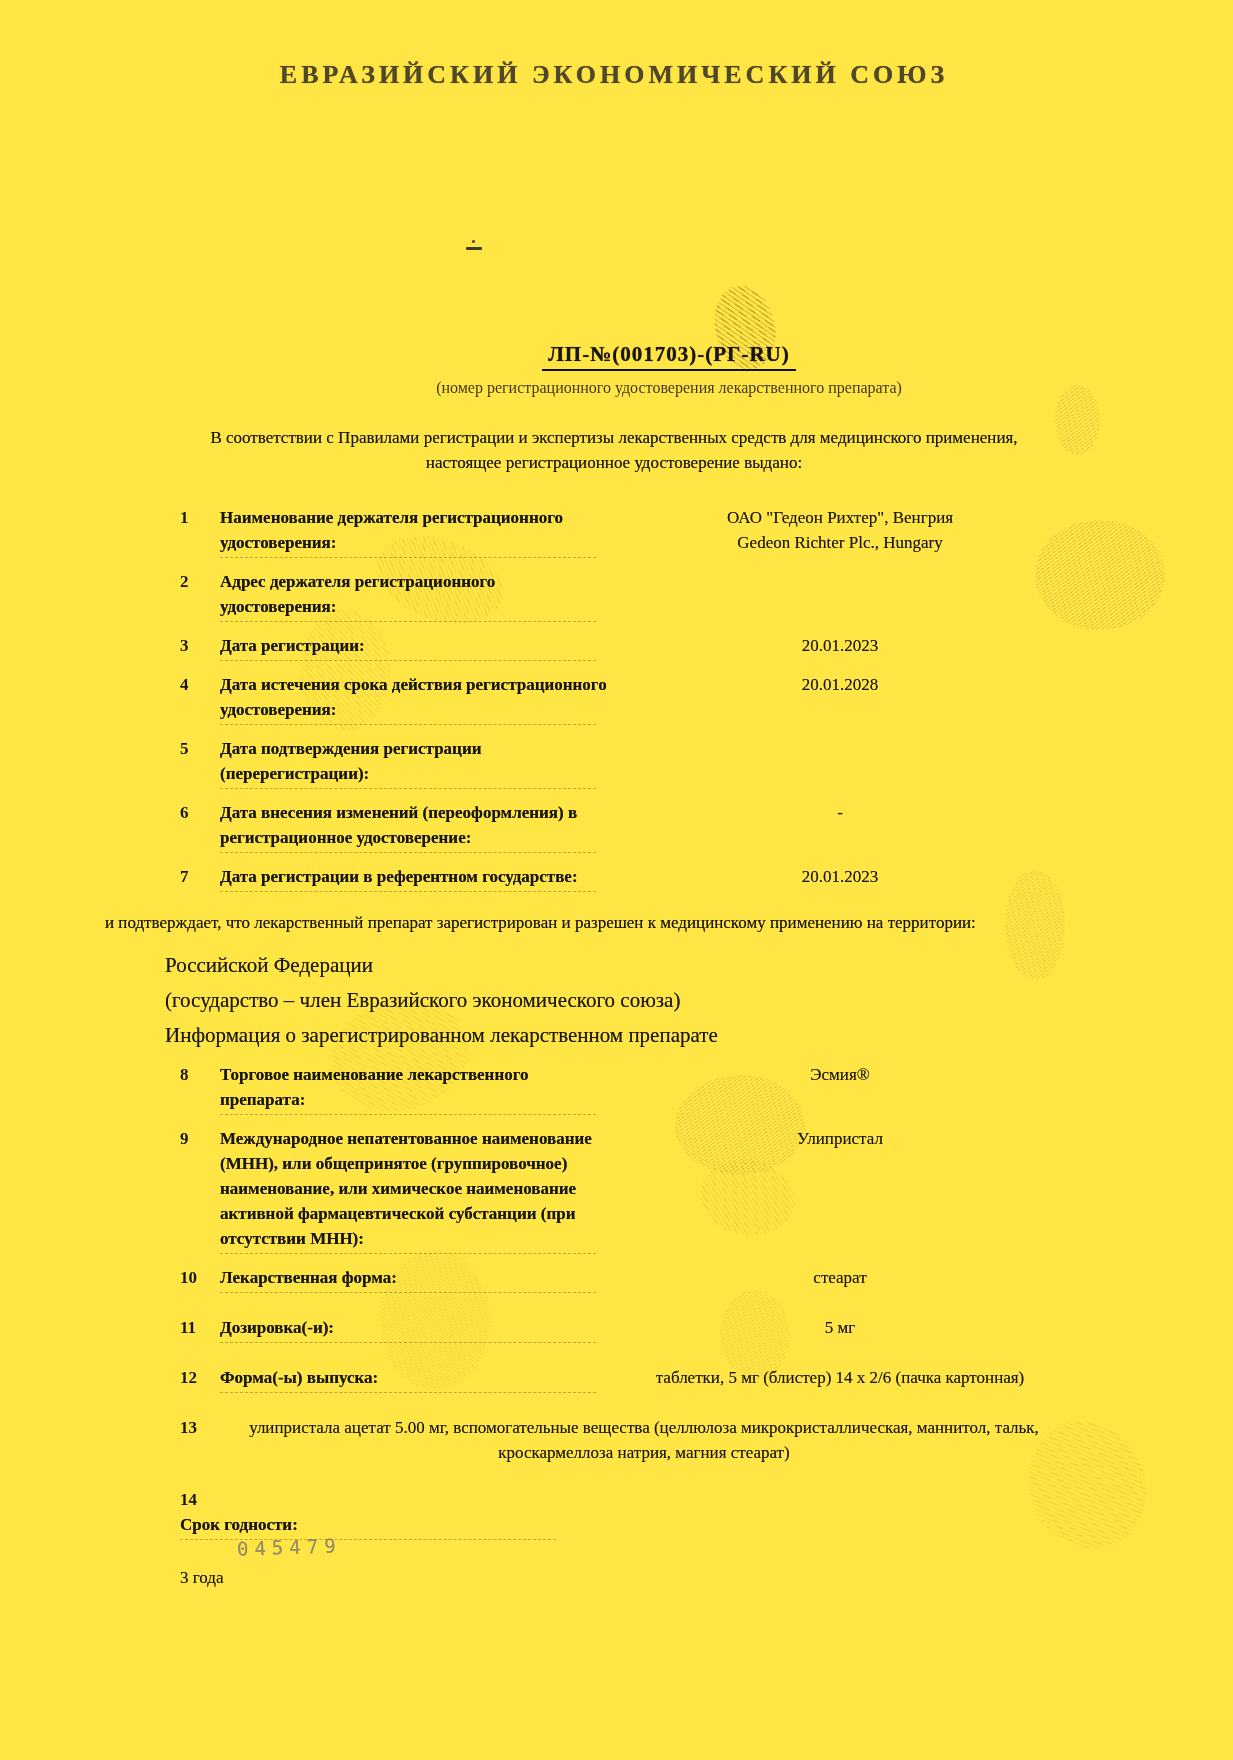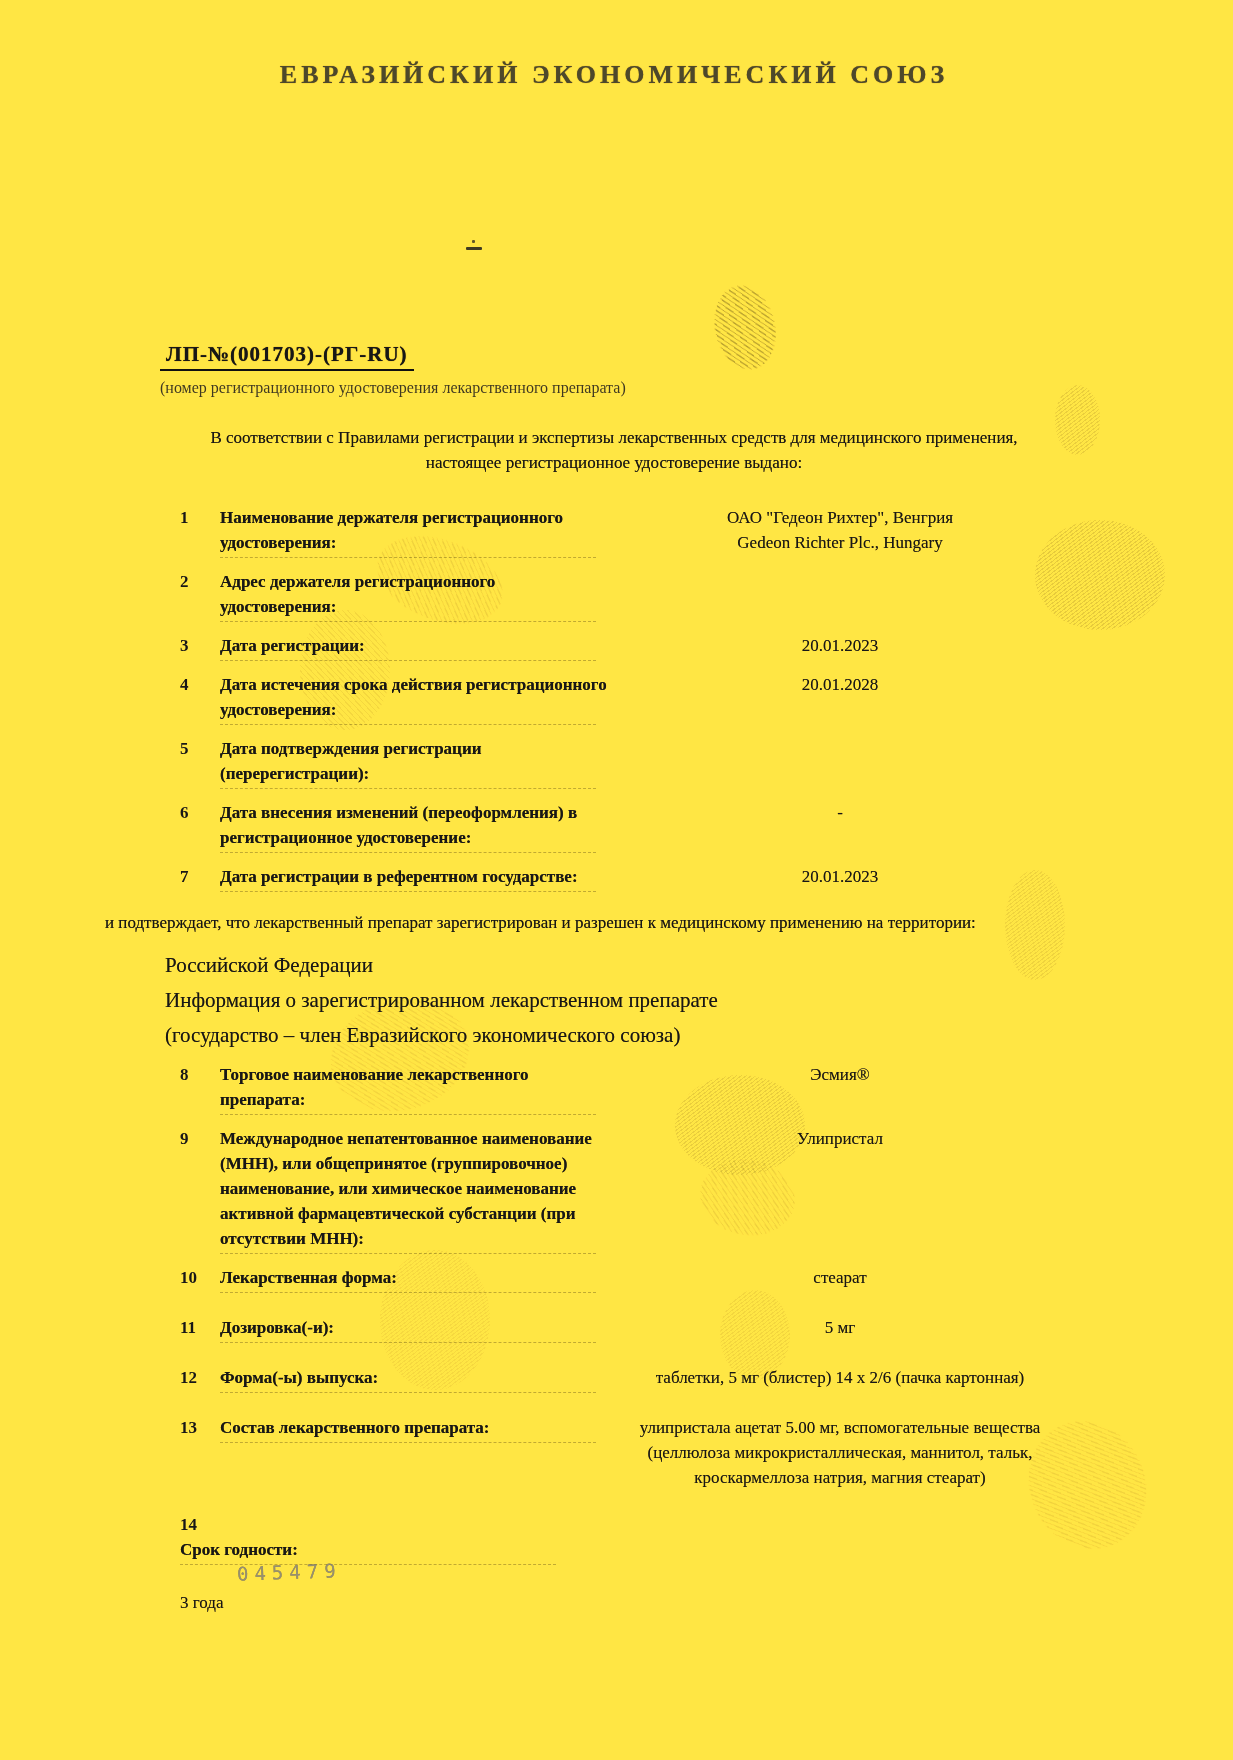--- a/index.html
+++ b/index.html
@@ -17,21 +17,21 @@
     padding-top:60px;
     text-align:center;
     font-weight:bold;
     font-size:26px;
     letter-spacing:4px;
     color:#2b2b2b;
     opacity:.82;
     text-shadow:0 0 1px rgba(0,0,0,.65);
     filter:blur(.3px);
   }
-  .title-block{margin-top:252px;transform:translateX(55px);}
+  .title-block{margin-top:252px;text-align:center;transform:translateX(55px);}
   .reg-number{
     display:inline-block;
     font-weight:bold;font-size:21px;letter-spacing:1px;
     border-bottom:2px solid #161616;
     padding:0 6px 2px 6px;
     text-shadow:0 0 .8px rgba(0,0,0,.8);
   }
   .reg-caption{margin-top:8px;font-size:16px;color:#222;opacity:.85;}
   .intro{
     margin:28px auto 0 auto;
@@ -136,22 +136,22 @@
       <div class="row">
         <div class="num">7</div>
         <div class="label">Дата регистрации в референтном государстве:</div>
         <div class="value">20.01.2023</div>
       </div>
     </div>
 
     <p class="confirm">и подтверждает, что лекарственный препарат зарегистрирован и разрешен к медицинскому применению на территории:</p>
 
     <div class="center-line">Российской Федерации</div>
+    <div class="center-line">(государство – член Евразийского экономического союза)</div>
     <div class="center-line">Информация о зарегистрированном лекарственном препарате</div>
-    <div class="center-line">(государство – член Евразийского экономического союза)</div>
 
     <div class="fields" style="margin-top:14px;">
       <div class="row">
         <div class="num">8</div>
         <div class="label">Торговое наименование лекарственного препарата:</div>
         <div class="value">Эсмия®</div>
       </div>
       <div class="row">
         <div class="num">9</div>
         <div class="label">Международное непатентованное наименование (МНН), или общепринятое (группировочное) наименование, или химическое наименование активной фармацевтической субстанции (при отсутствии МНН):</div>
@@ -167,21 +167,20 @@
         <div class="label">Дозировка(-и):</div>
         <div class="value">5 мг</div>
       </div>
       <div class="row gap-lg">
         <div class="num">12</div>
         <div class="label">Форма(-ы) выпуска:</div>
         <div class="value">таблетки, 5 мг (блистер) 14 х 2/6 (пачка картонная)</div>
       </div>
       <div class="row gap-lg">
         <div class="num">13</div>
-        <div class="label">Состав лекарственного препарата:</div>
         <div class="value">улипристала ацетат 5.00 мг, вспомогательные вещества (целлюлоза микрокристаллическая, маннитол, тальк, кроскармеллоза натрия, магния стеарат)</div>
       </div>
       <div class="row" style="margin-top:20px;flex-direction:column;">
         <div class="num">14</div>
         <div class="label">Срок годности:</div>
         <div class="value value-with-stamp">
           <span>3 года</span>
           <span class="stamp">045479</span>
         </div>
       </div>

